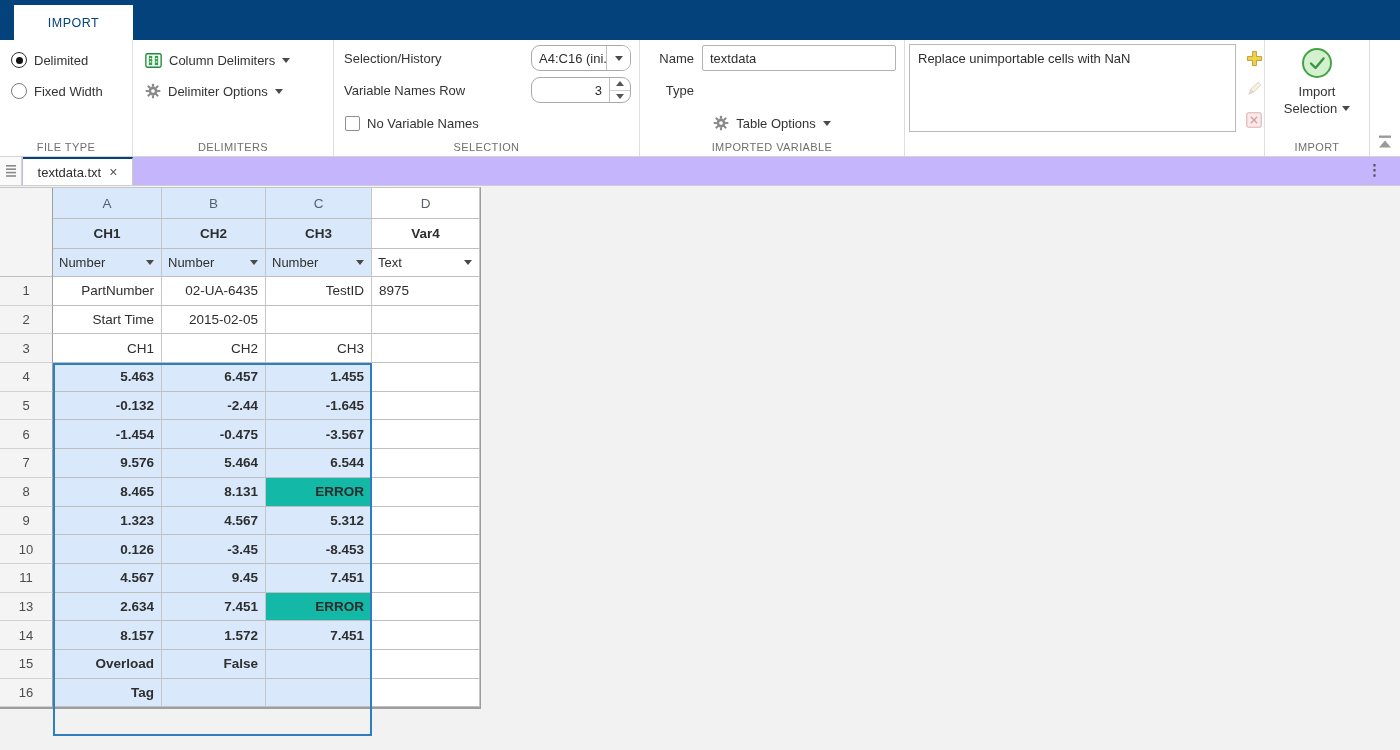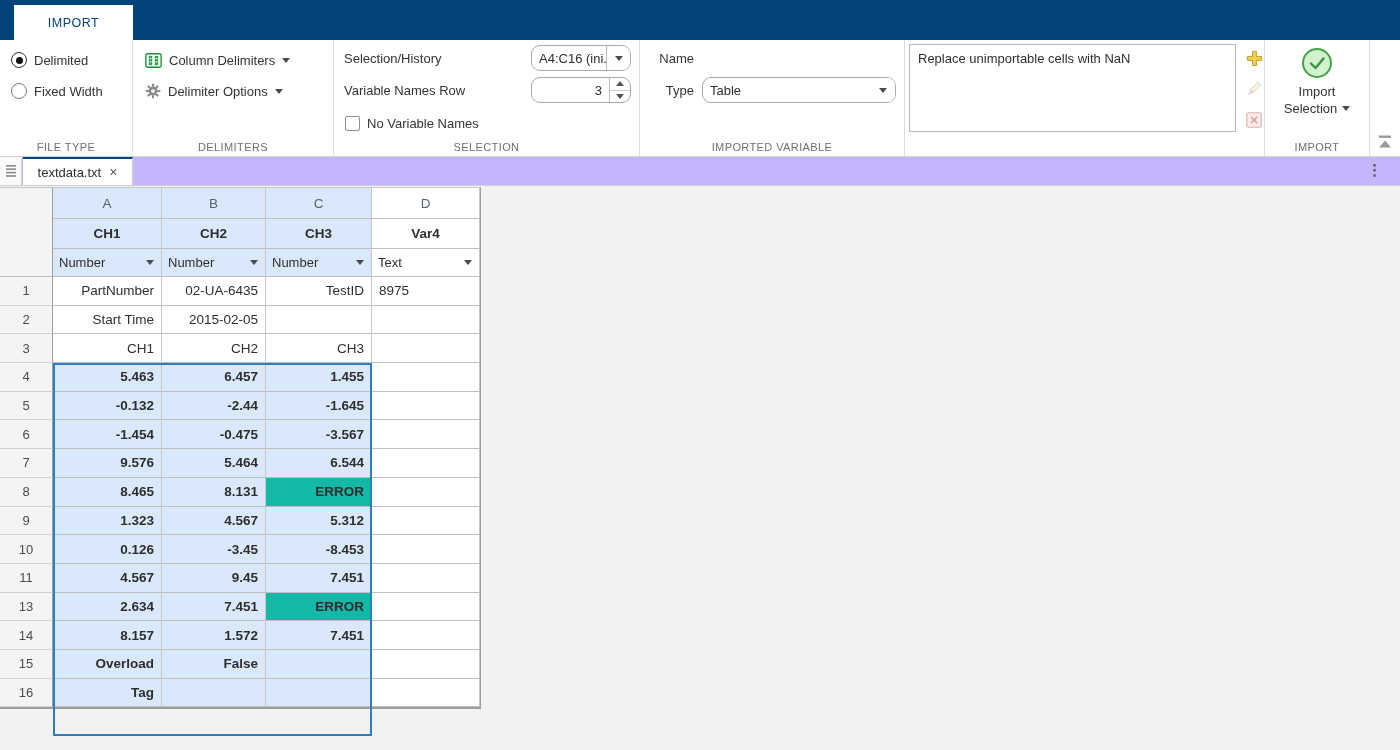--- a/index.html
+++ b/index.html
@@ -155,28 +155,41 @@
       <span class="checkbox"></span>
       <span>No Variable Names</span>
     </div>
     <div class="sec-label">SELECTION</div>
   </div>
 
   <div class="sec" style="left:640px;width:265px;">
     <div class="rowline" style="left:6px;top:5px;width:48px;justify-content:flex-end;">
       <span>Name</span>
     </div>
+    <div class="txtinput" style="left:62px;top:5px;width:194px;">textdata</div>
     <div class="rowline" style="left:6px;top:37px;width:48px;justify-content:flex-end;">
       <span>Type</span>
     </div>
-    <div class="combo" style="left:62px;top:37px;width:194px;">
-      <div class="ctxt">Table</div>
-      <div class="cbtn" style="border-left:none;">
-          <span class="caret"></span>
-        </div>
+    <div class="rowline" style="left:0;right:0;top:70px;justify-content:center;">
+      <svg width="16" height="16" viewBox="0 0 20 20">
+        <g fill="#8a8a8a">
+          <rect x="8.7" y="0.8" width="2.6" height="4" rx="0.8"></rect>
+          <rect x="8.7" y="0.8" width="2.6" height="4" rx="0.8" transform="rotate(45 10 10)"></rect>
+          <rect x="8.7" y="0.8" width="2.6" height="4" rx="0.8" transform="rotate(90 10 10)"></rect>
+          <rect x="8.7" y="0.8" width="2.6" height="4" rx="0.8" transform="rotate(135 10 10)"></rect>
+          <rect x="8.7" y="0.8" width="2.6" height="4" rx="0.8" transform="rotate(180 10 10)"></rect>
+          <rect x="8.7" y="0.8" width="2.6" height="4" rx="0.8" transform="rotate(225 10 10)"></rect>
+          <rect x="8.7" y="0.8" width="2.6" height="4" rx="0.8" transform="rotate(270 10 10)"></rect>
+          <rect x="8.7" y="0.8" width="2.6" height="4" rx="0.8" transform="rotate(315 10 10)"></rect>
+          <circle cx="10" cy="10" r="5.6"></circle>
+        </g>
+        <circle cx="10" cy="10" r="2.3" fill="#fff"></circle>
+      </svg>
+      <span>Table Options</span>
+      <span class="caret"></span>
     </div>
     <div class="sec-label">IMPORTED VARIABLE</div>
   </div>
 
   <div class="sec" style="left:905px;width:360px;">
     <div class="listbox">
       <span>Replace unimportable cells with NaN</span>
     </div>
     <div class="icon-stack">
       <div class="icon-btn">

